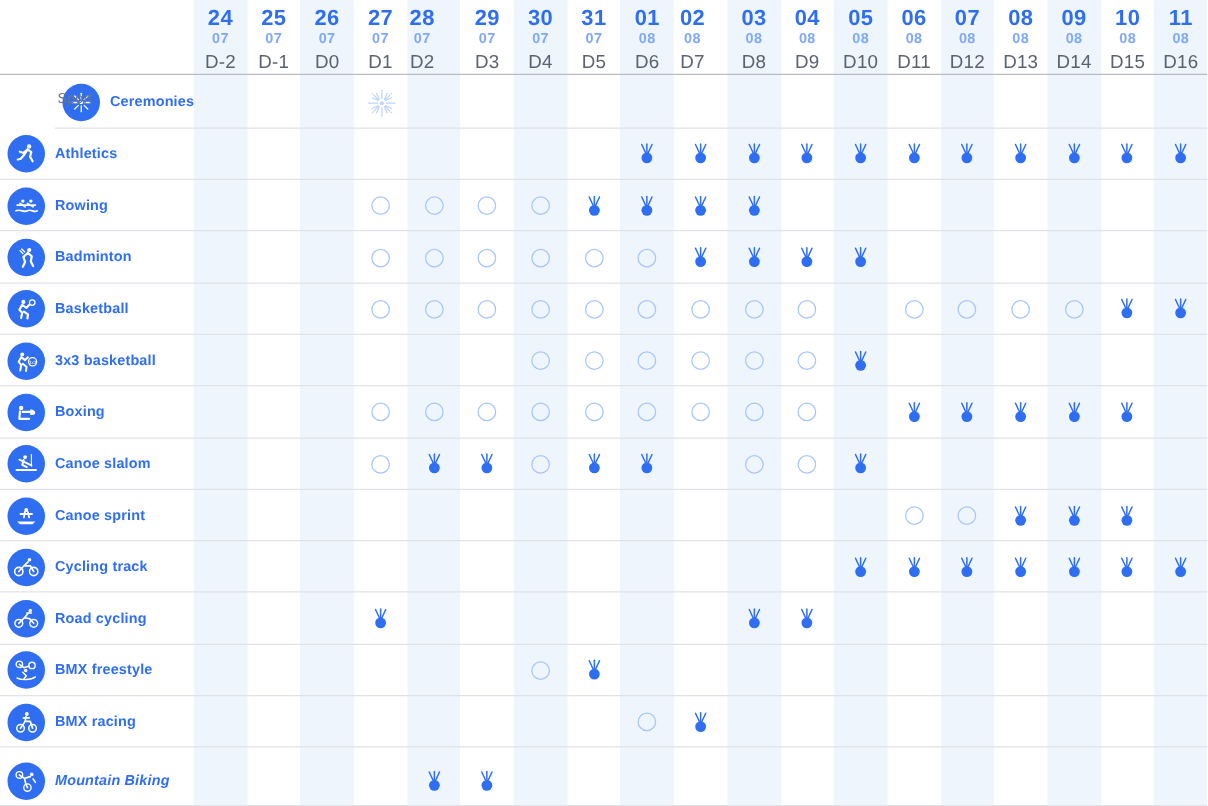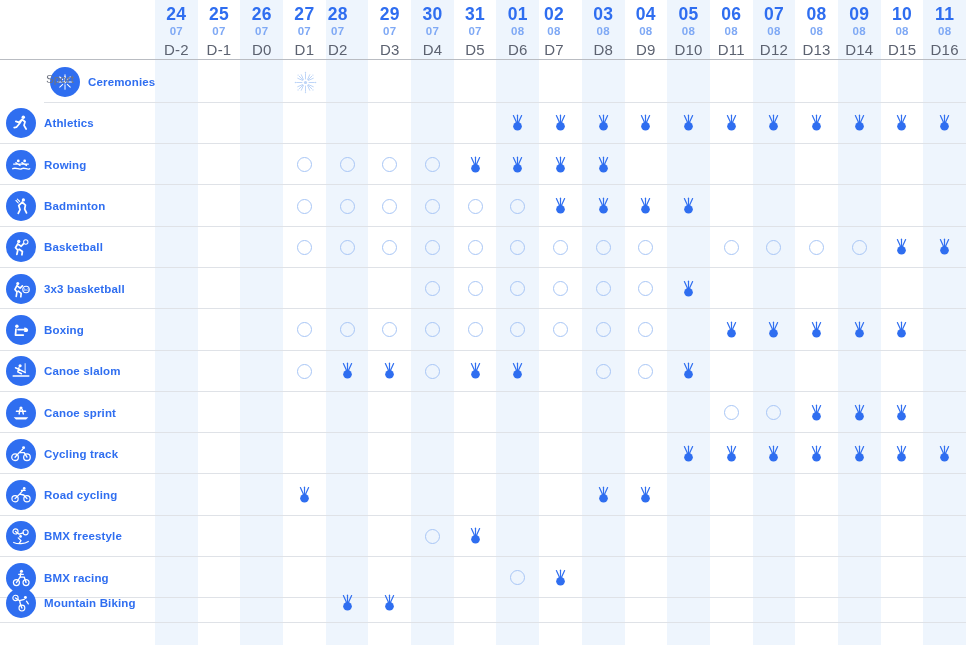--- a/index.html
+++ b/index.html
@@ -1028,21 +1028,21 @@
     <g stroke="#2f6ef0" stroke-width="1.7" fill="none" stroke-linecap="round">
       <path d="M12 16 L6.2 3.5"></path>
               <path d="M12 16 L12 3"></path>
               <path d="M12 16 L17.8 3.5"></path>
     </g>
     <circle cx="12" cy="18.6" r="6.1" fill="#2f6ef0"></circle>
           </svg>
         </div>
         <div class="row-line"></div>
       </div>
-      <div class="row" style="top: 582px;">
+      <div class="row" style="top: 604px; font-style: italic;">
         <div class="sport-icon">
           <svg xmlns="http://www.w3.org/2000/svg" viewBox="0 0 24 24" width="22" height="22">
             <circle cx="6" cy="6.5" r="2.9" fill="none" stroke="#ffffff" stroke-width="1.2"></circle>
        <circle cx="13" cy="17.5" r="3.2" fill="none" stroke="#ffffff" stroke-width="1.2"></circle>
        <circle cx="16.8" cy="6" r="1.6" fill="#ffffff"></circle>
        <path d="M6 6.5 L10.5 9.5 L15.5 8 M10.5 9.5 L11.5 14 L13 17.5" stroke="#ffffff" stroke-width="1.5" fill="none" stroke-linecap="round" stroke-linejoin="round"></path>
        <path d="M18 10 L20 13" stroke="#ffffff" stroke-width="1.4" stroke-linecap="round"></path>
           </svg>
         </div>
         <div class="sport-label">Mountain Biking</div>

